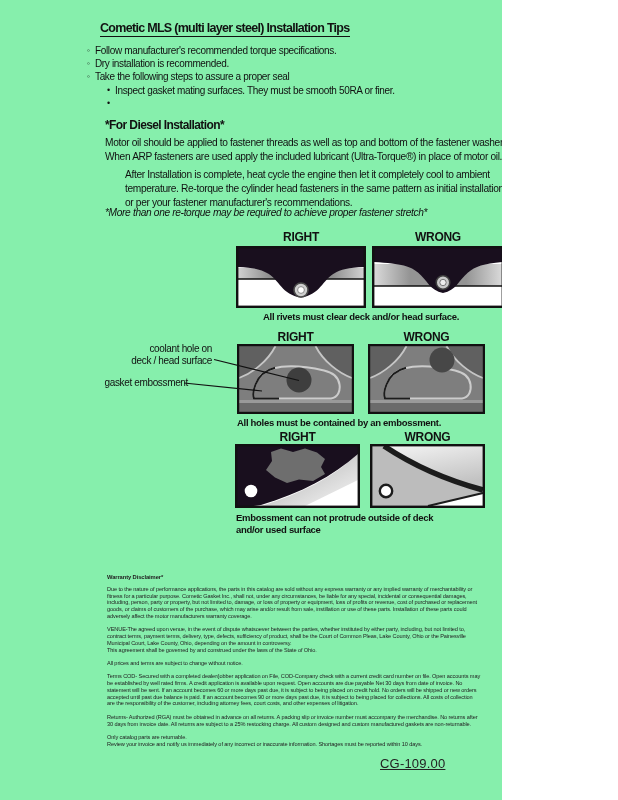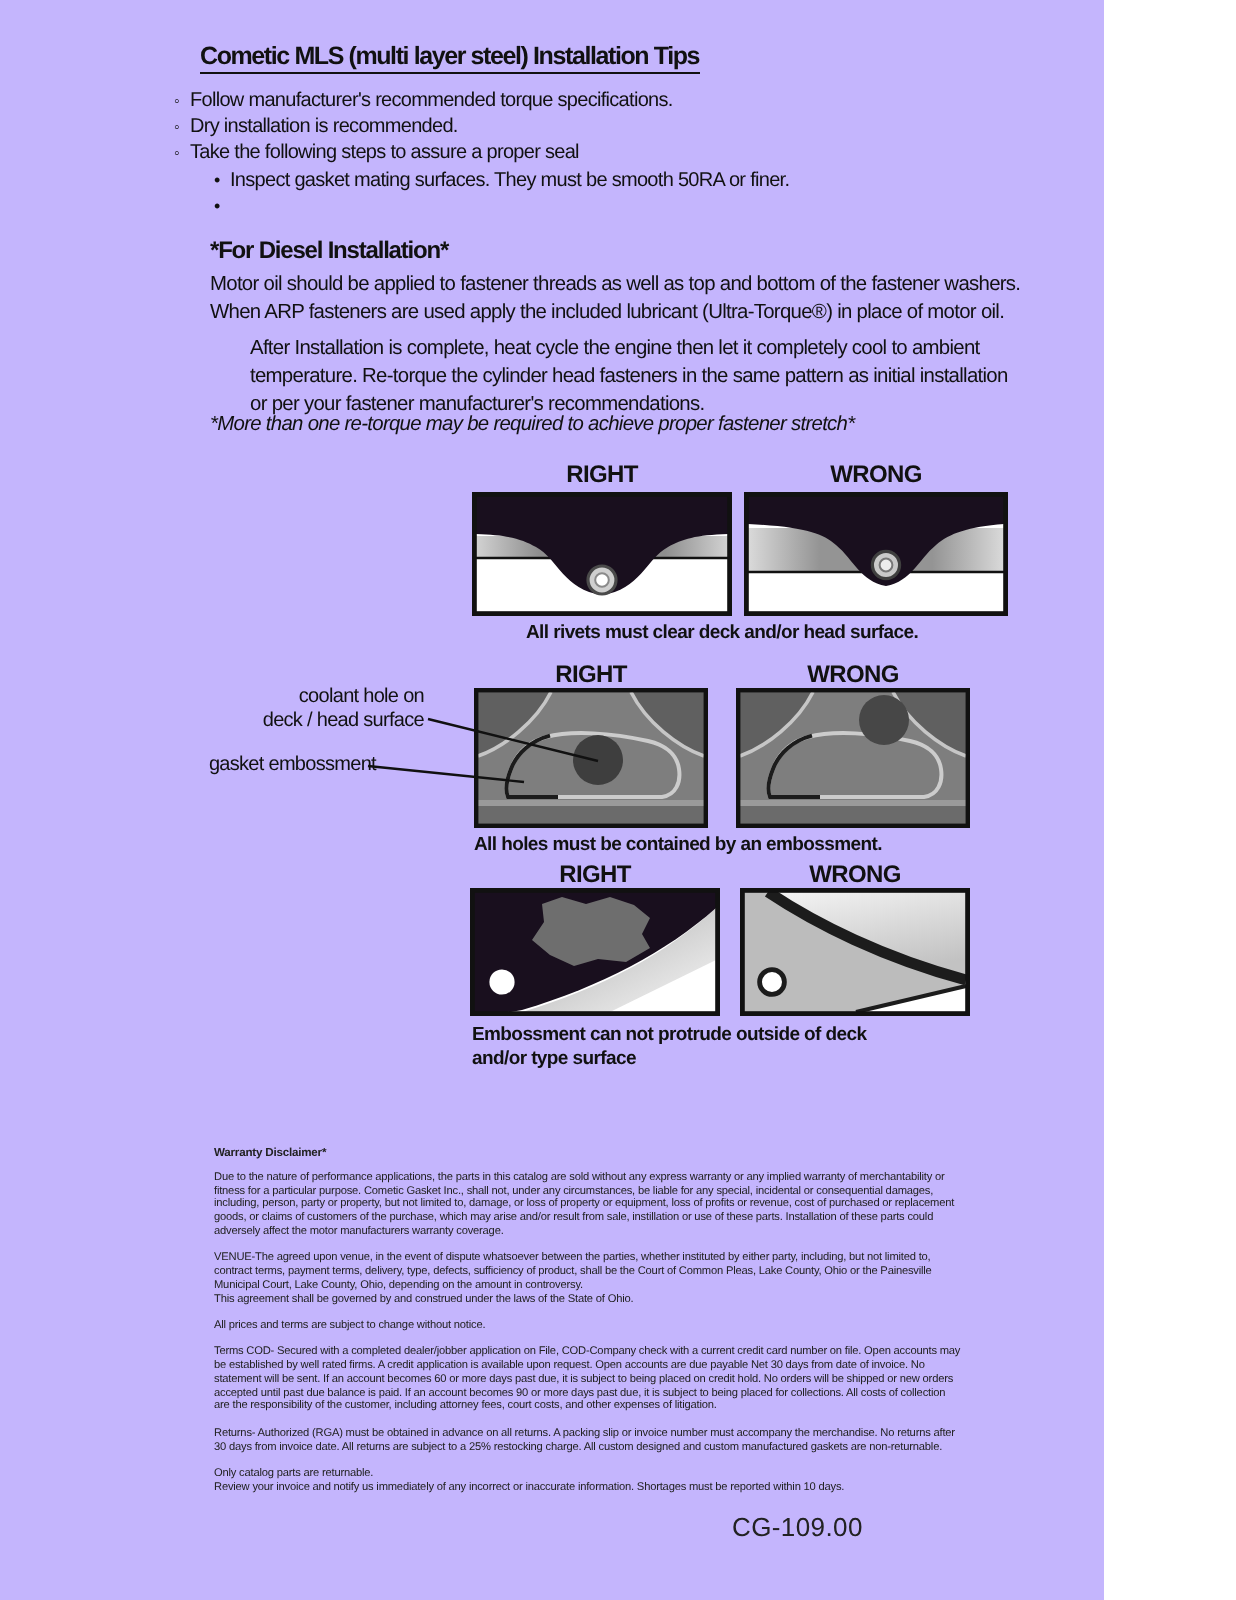--- a/index.html
+++ b/index.html
@@ -1,16 +1,16 @@
 <!DOCTYPE html>
 <html><head>
 <meta charset="utf-8">
 <style>
   html,body{margin:0;padding:0;background:#fff;}
-  .page{position:relative;width:552px;height:800px;background:#c4b5fd;overflow:hidden;
+  .page{position:relative;width:502px;height:800px;background:#86efac;overflow:hidden;
         font-family:"Liberation Sans",sans-serif;color:#111;}
   .abs{position:absolute;}
   .pre{white-space:pre-line;}
 
   .title{left:100px;top:21px;font-size:12.5px;font-weight:bold;letter-spacing:-0.7px;
          border-bottom:1.8px solid #111;padding-bottom:1px;}
 
   .bullets{left:87px;top:44px;font-size:10px;letter-spacing:-0.35px;line-height:13.2px;width:470px;}
   .bullet-row{display:flex;}
   .bullet-row .marker{width:8px;flex:0 0 8px;font-size:8px;line-height:13.2px;}
@@ -23,21 +23,21 @@
 
   .dg-label{top:0;font-size:12px;font-weight:bold;letter-spacing:-0.3px;text-align:center;}
   .caption{font-size:9.5px;font-weight:600;letter-spacing:-0.3px;line-height:11.5px;}
 
   .ann{font-size:10px;letter-spacing:-0.35px;line-height:11.5px;text-align:right;}
 
   .legal{left:107px;top:574px;width:410px;font-size:5.6px;letter-spacing:-0.1px;line-height:6.8px;color:#222;}
   .legal h3{margin:0 0 5px 0;font-size:5.8px;font-weight:bold;}
   .legal p{margin:0 0 6.5px 0;}
 
-  .doc-number{left:366px;top:756px;font-size:13px;letter-spacing:0.2px;color:#222;}
+  .doc-number{left:380px;top:756px;font-size:13px;letter-spacing:0.2px;color:#222;text-decoration:underline;}
 
   svg{display:block;}
   .overlay{pointer-events:none;z-index:5;}
 </style>
 </head>
 <body>
 
 <div class="page">
 
   <div class="abs title">Cometic MLS (multi layer steel) Installation Tips</div>
@@ -186,21 +186,21 @@
     <rect width="115" height="64" fill="#bcbcbc"></rect>
     <path d="M16,2 H113 V46 C74,33 40,17 16,2 Z" fill="url(#g3w)"></path>
     <path d="M14,2 C38,18 72,35 113,46" stroke="#1c1c1c" stroke-width="5.5" fill="none"></path>
     <path d="M58,62 L113,49 L113,62 Z" fill="#ffffff"></path>
     <path d="M58,62 L113,49" stroke="#1c1c1c" stroke-width="2" fill="none"></path>
     <circle cx="16" cy="47" r="6.2" fill="#fff" stroke="#1c1c1c" stroke-width="2.4"></circle>
     <rect x="1.2" y="1.2" width="112.6" height="61.6" fill="none" stroke="#111" stroke-width="2.4"></rect>
   </svg>
 
   <div class="abs caption pre" style="left:236px;top:512px;">Embossment can not protrude outside of deck
-and/or type surface</div>
+and/or used surface</div>
 
   <div class="abs legal">
     <h3>Warranty Disclaimer*</h3>
     <p class="pre">Due to the nature of performance applications, the parts in this catalog are sold without any express warranty or any implied warranty of merchantability or
 fitness for a particular purpose.  Cometic Gasket Inc., shall not, under any circumstances, be liable for any special, incidental or consequential damages,
 including, person, party or property, but not limited to, damage, or loss of property or equipment, loss of profits or revenue, cost of purchased or replacement
 goods, or claims of customers of the purchase, which may arise and/or result from sale, instillation or use of these parts.  Installation of these parts could
 adversely affect the motor manufacturers warranty coverage.</p>
     <p class="pre">VENUE-The agreed upon venue, in the event of dispute whatsoever between the parties, whether instituted by either party, including, but not limited to,
 contract terms, payment terms, delivery, type, defects, sufficiency of product, shall be the Court of Common Pleas, Lake County, Ohio or the Painesville

